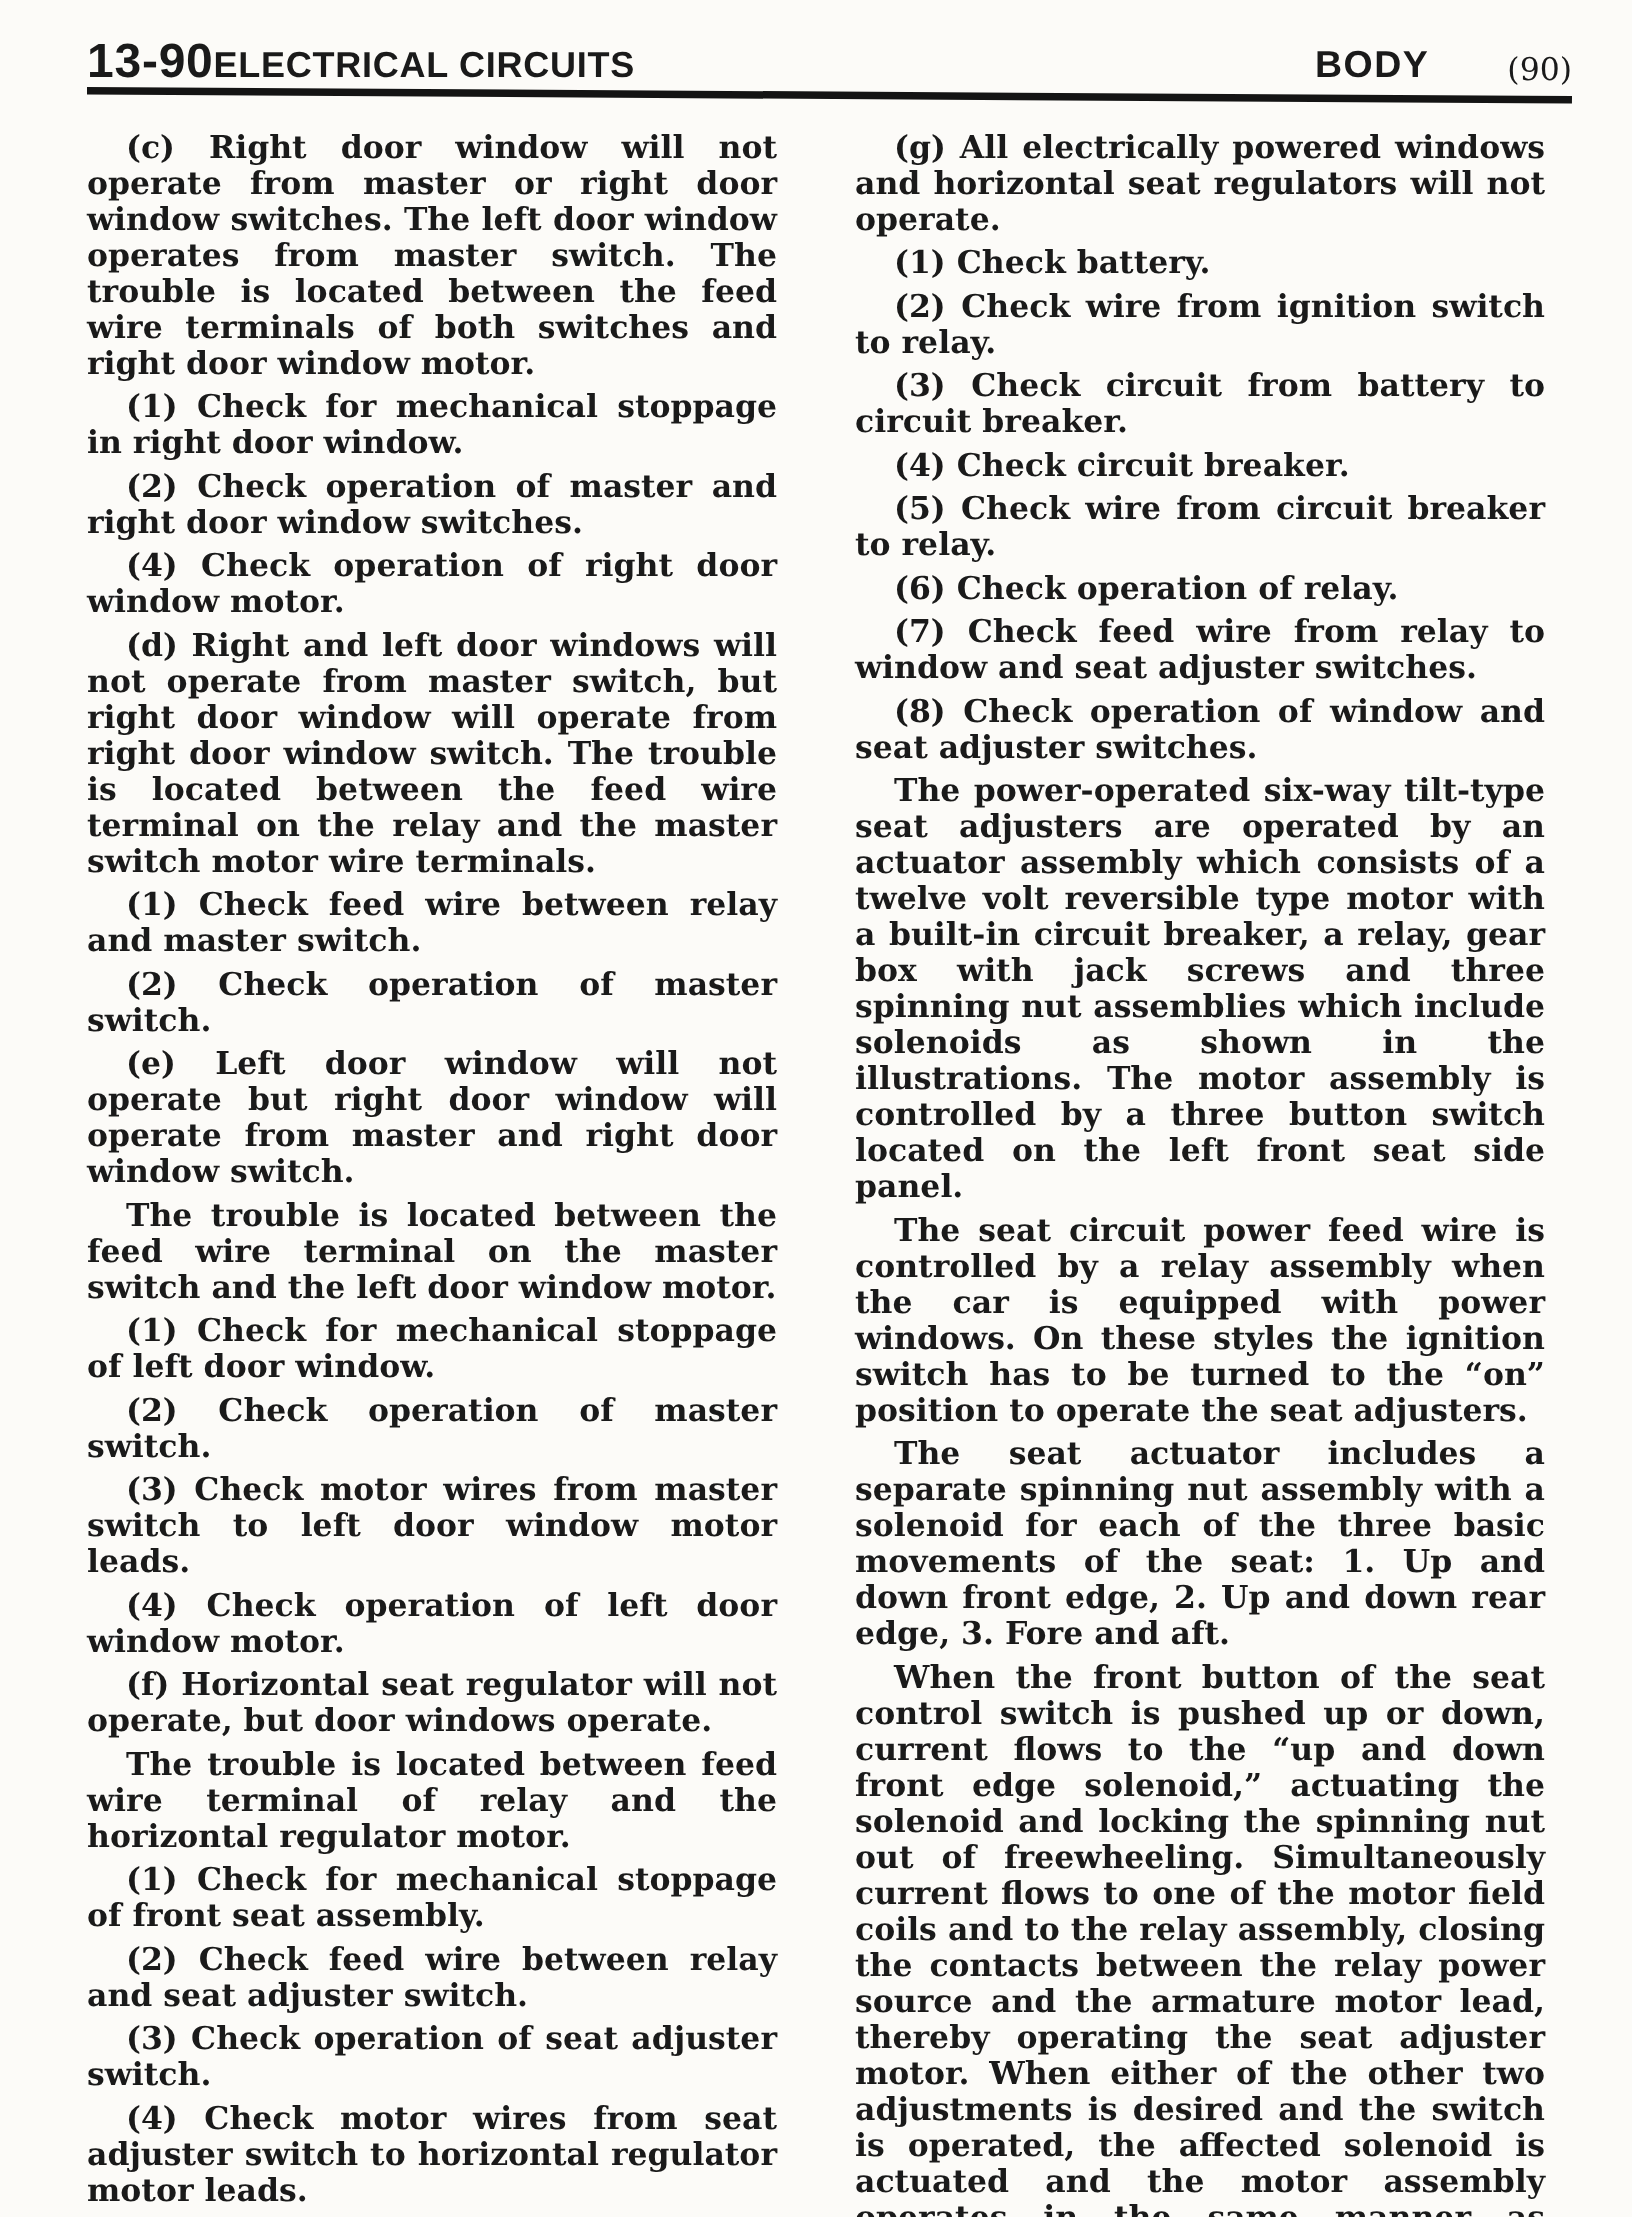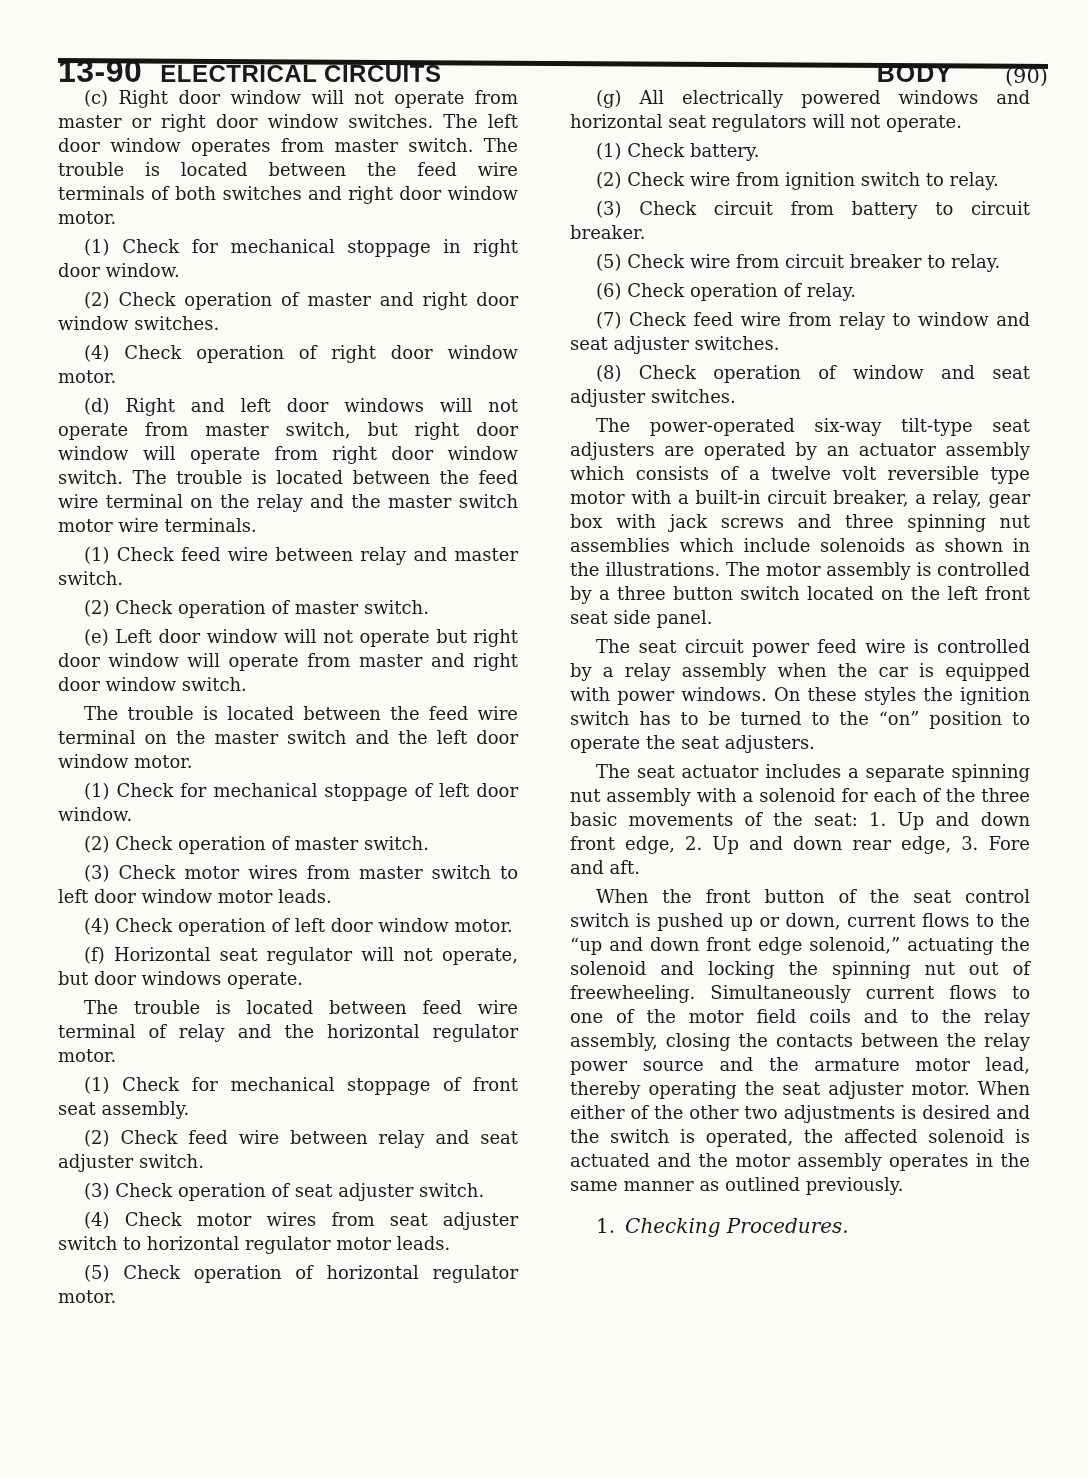--- a/index.html
+++ b/index.html
@@ -7,21 +7,21 @@
   .page{
     position:relative; width:1088px; height:1478px;
     background:#fcfbf8; color:#1a1a1a;
     font-family:"DejaVu Serif", serif;
   }
   
   .page-header{
     position:absolute; top:22px; left:58px; right:40px;
     display:flex; justify-content:space-between; align-items:baseline;
   }
-  .h-left{display:flex; align-items:baseline; gap:18px;margin-top:31px;}
+  .h-left{display:flex; align-items:baseline; }
   .sec-num{
     font-family:"Liberation Sans", sans-serif; font-weight:bold;
     font-size:32px; letter-spacing:.5px;
   }
   .sec-title{
     font-family:"Liberation Sans", sans-serif; font-weight:bold;
     font-size:24px; letter-spacing:.5px;
   }
   .h-right{display:flex; align-items:flex-end; gap:52px;}
   .body-title{
@@ -34,21 +34,21 @@
     background:#141414; transform:rotate(.35deg); transform-origin:left center;
   }
   
   .columns{
     position:absolute; top:86px; left:58px; width:972px;
     display:flex; gap:52px;
   }
   .col{width:460px;}
   .para{
     margin:0 0 5px 0; text-indent:26px; text-align:justify;
-    font-size:18px; line-height:24px;
+    font-size:21px; line-height:24px;font-weight:bold;
   }
   .heading{
     margin:30px 0 16px 0;
     font-family:"Liberation Sans", sans-serif; font-weight:bold;
     font-size:22px; letter-spacing:.2px;
   }
   .heading .h-prefix{margin-right:15px;}
   .proc-heading{
     margin:17px 0 6px 0; text-indent:26px;
     font-size:20px; line-height:24px;
@@ -95,20 +95,21 @@
         <p class="para">(2) Check feed wire between relay and seat adjuster switch.</p>
         <p class="para">(3) Check operation of seat adjuster switch.</p>
         <p class="para">(4) Check motor wires from seat adjuster switch to horizontal regulator motor leads.</p>
         <p class="para">(5) Check operation of horizontal regulator motor.</p>
       </section>
     <section class="col">
         <p class="para">(g) All electrically powered windows and horizontal seat regulators will not operate.</p>
         <p class="para">(1) Check battery.</p>
         <p class="para">(2) Check wire from ignition switch to relay.</p>
         <p class="para">(3) Check circuit from battery to circuit breaker.</p>
+        <p class="para">(4) Check circuit breaker.</p>
         <p class="para">(5) Check wire from circuit breaker to relay.</p>
         <p class="para">(6) Check operation of relay.</p>
         <p class="para">(7) Check feed wire from relay to window and seat adjuster switches.</p>
         <p class="para">(8) Check operation of window and seat adjuster switches.</p>
         <p class="para">The power-operated six-way tilt-type seat adjusters are operated by an actuator assembly which consists of a twelve volt reversible type motor with a built-in circuit breaker, a relay, gear box with jack screws and three spinning nut assemblies which include solenoids as shown in the illustrations. The motor assembly is controlled by a three button switch located on the left front seat side panel.</p>
         <p class="para">The seat circuit power feed wire is controlled by a relay assembly when the car is equipped with power windows. On these styles the ignition switch has to be turned to the “on” position to operate the seat adjusters.</p>
         <p class="para">The seat actuator includes a separate spinning nut assembly with a solenoid for each of the three basic movements of the seat: 1. Up and down front edge, 2. Up and down rear edge, 3. Fore and aft.</p>
         <p class="para">When the front button of the seat control switch is pushed up or down, current flows to the “up and down front edge solenoid,” actuating the solenoid and locking the spinning nut out of freewheeling. Simultaneously current flows to one of the motor field coils and to the relay assembly, closing the contacts between the relay power source and the armature motor lead, thereby operating the seat adjuster motor. When either of the other two adjustments is desired and the switch is operated, the affected solenoid is actuated and the motor assembly operates in the same manner as outlined previously.</p>
         <p class="proc-heading"><span class="p-prefix">1.</span><em>Checking Procedures.</em></p>
       </section>

